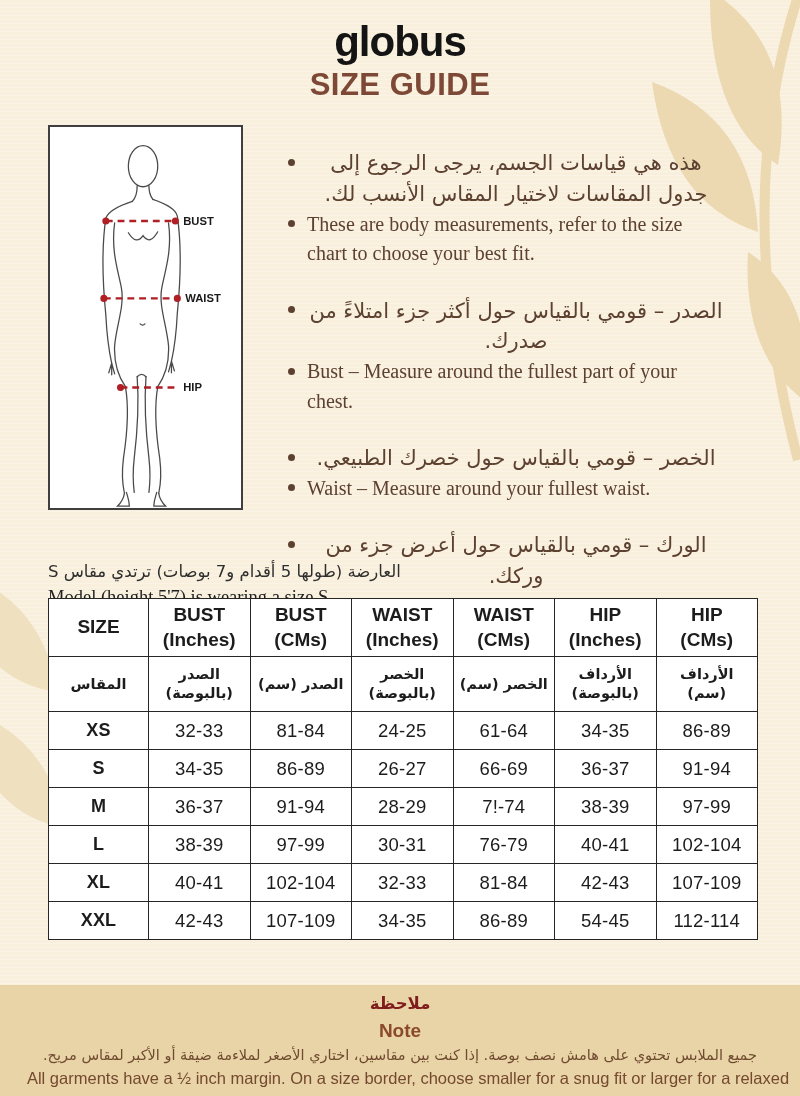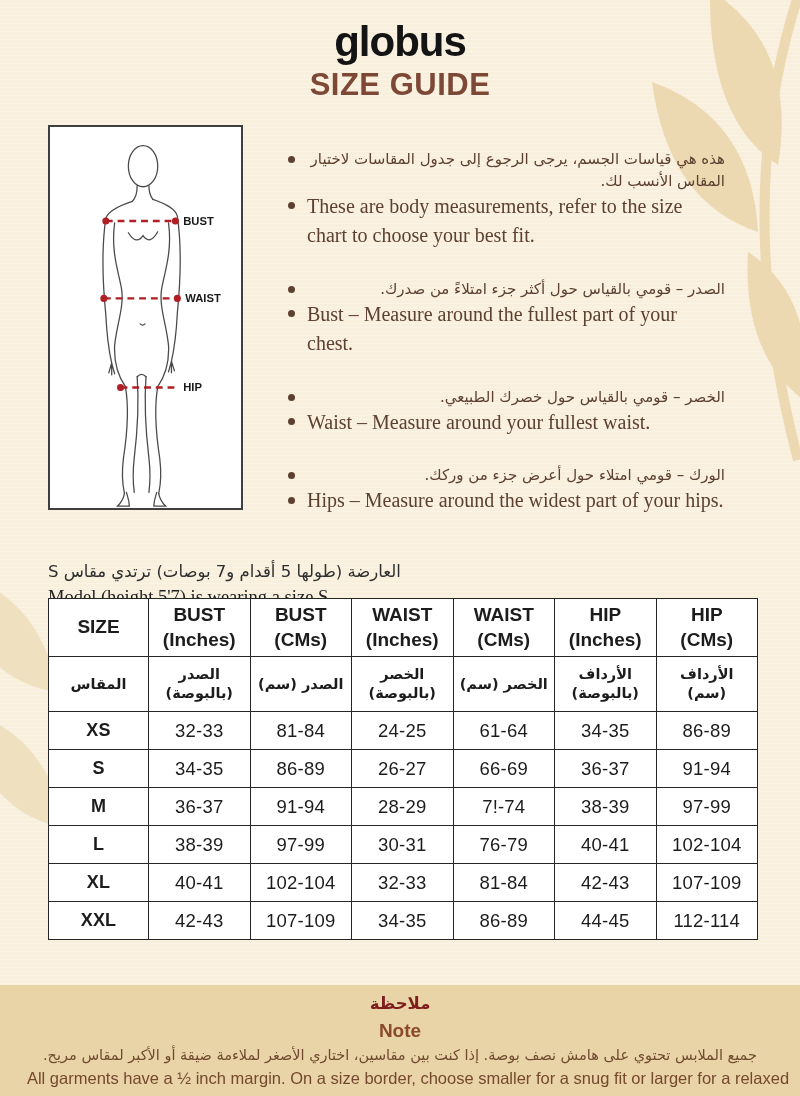--- a/index.html
+++ b/index.html
@@ -32,21 +32,21 @@
   .bullet-group{margin-bottom:27px;}
   .b-line{
     position:relative;padding-left:24px;
     font-size:19px;line-height:1.47;color:#5d4130;
   }
   .b-line::before{
     content:"";position:absolute;left:5px;top:.52em;
     width:7px;height:7px;border-radius:50%;background:#5d4130;
   }
   .ar{font-family:"DejaVu Sans", sans-serif;direction:rtl;text-align:left;unicode-bidi:plaintext;}
-  .ar.b-line{direction:rtl;text-align:right;font-size:15px;}
+  .ar.b-line{direction:rtl;text-align:center;font-size:21px;}
   .en-serif{font-family:"Liberation Serif", serif;font-size:20px;}
 
   
   .model-note{position:absolute;left:48px;top:531px;width:450px;margin-top:29px;}
   .model-ar{font-family:"DejaVu Sans", sans-serif;direction:rtl;text-align:left;font-size:16.5px;color:#2e2e2e;line-height:1.45;}
   .model-en{font-family:"Liberation Serif", serif;font-size:18.5px;color:#1f1f1f;line-height:1.45;}
 
   
   .size-table{
     position:absolute;left:48px;top:598px;width:709px;
@@ -160,21 +160,21 @@
       </div>
       <div class="bullet-group">
         <div class="b-line ar">الصدر – قومي بالقياس حول أكثر جزء امتلاءً من صدرك.</div>
         <div class="b-line en-serif">Bust – Measure around the fullest part of your chest.</div>
       </div>
       <div class="bullet-group">
         <div class="b-line ar">الخصر – قومي بالقياس حول خصرك الطبيعي.</div>
         <div class="b-line en-serif">Waist – Measure around your fullest waist.</div>
       </div>
       <div class="bullet-group">
-        <div class="b-line ar">الورك – قومي امتلاء حول أعرض جزء من وركك.</div>
+        <div class="b-line ar">الورك – قومي بالقياس حول أعرض جزء من وركك.</div>
         <div class="b-line en-serif">Hips – Measure around the widest part of your hips.</div>
       </div>
     </div>
 
     <div class="model-note">
       <div class="model-ar">العارضة (طولها 5 أقدام و7 بوصات) ترتدي مقاس S</div>
       <div class="model-en">Model (height 5'7) is wearing a size S</div>
     </div>
 
     <table class="size-table outer">
@@ -251,21 +251,21 @@
             <td>81-84</td>
             <td>42-43</td>
             <td>107-109</td>
           </tr>
           <tr class="data-row">
             <td class="size-cell">XXL</td>
             <td>42-43</td>
             <td>107-109</td>
             <td>34-35</td>
             <td>86-89</td>
-            <td>44-45</td>
+            <td>54-45</td>
             <td>112-114</td>
           </tr>
         </tbody>
     </table>
 
     <div class="note-band">
       <div class="note-title-ar">ملاحظة</div>
       <div class="note-title-en">Note</div>
       <div class="note-body-ar">جميع الملابس تحتوي على هامش نصف بوصة. إذا كنت بين مقاسين، اختاري الأصغر لملاءمة ضيقة أو الأكبر لمقاس مريح.</div>
       <div class="note-body-en">All garments have a ½ inch margin. On a size border, choose smaller for a snug fit or larger for a relaxed fit.</div>

